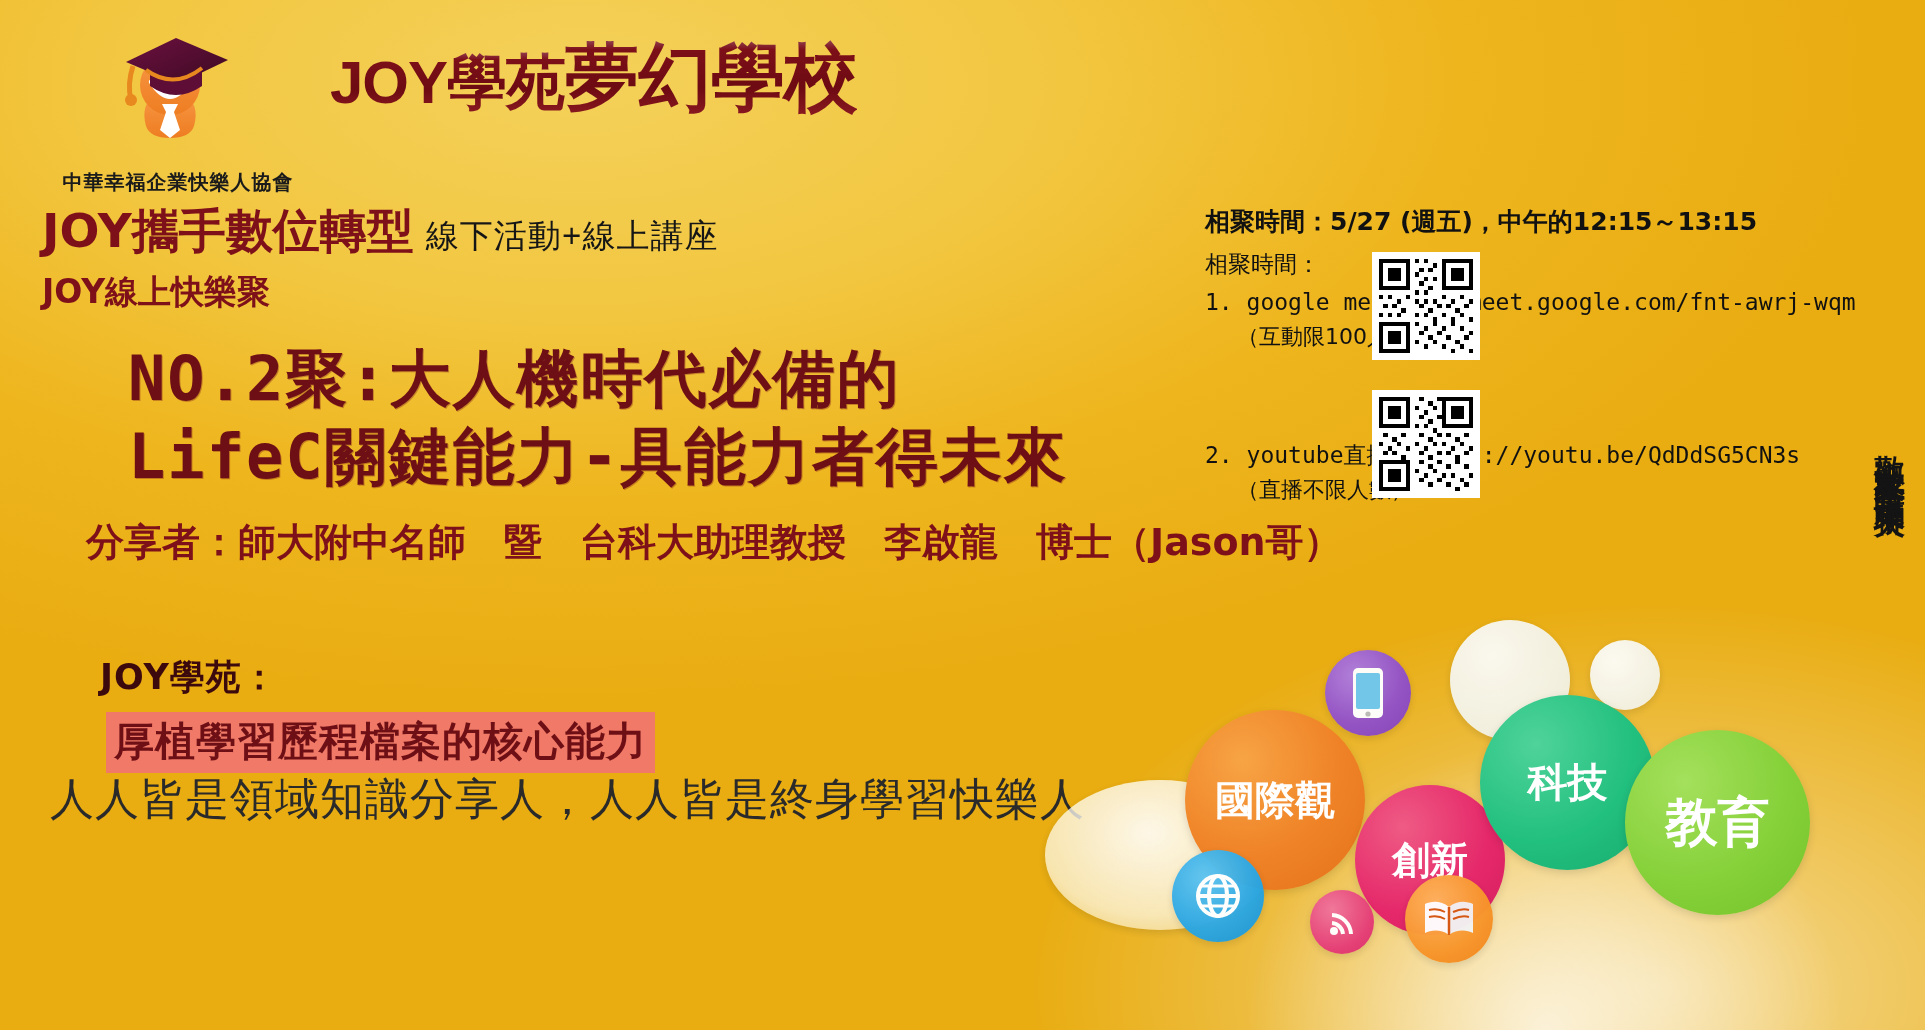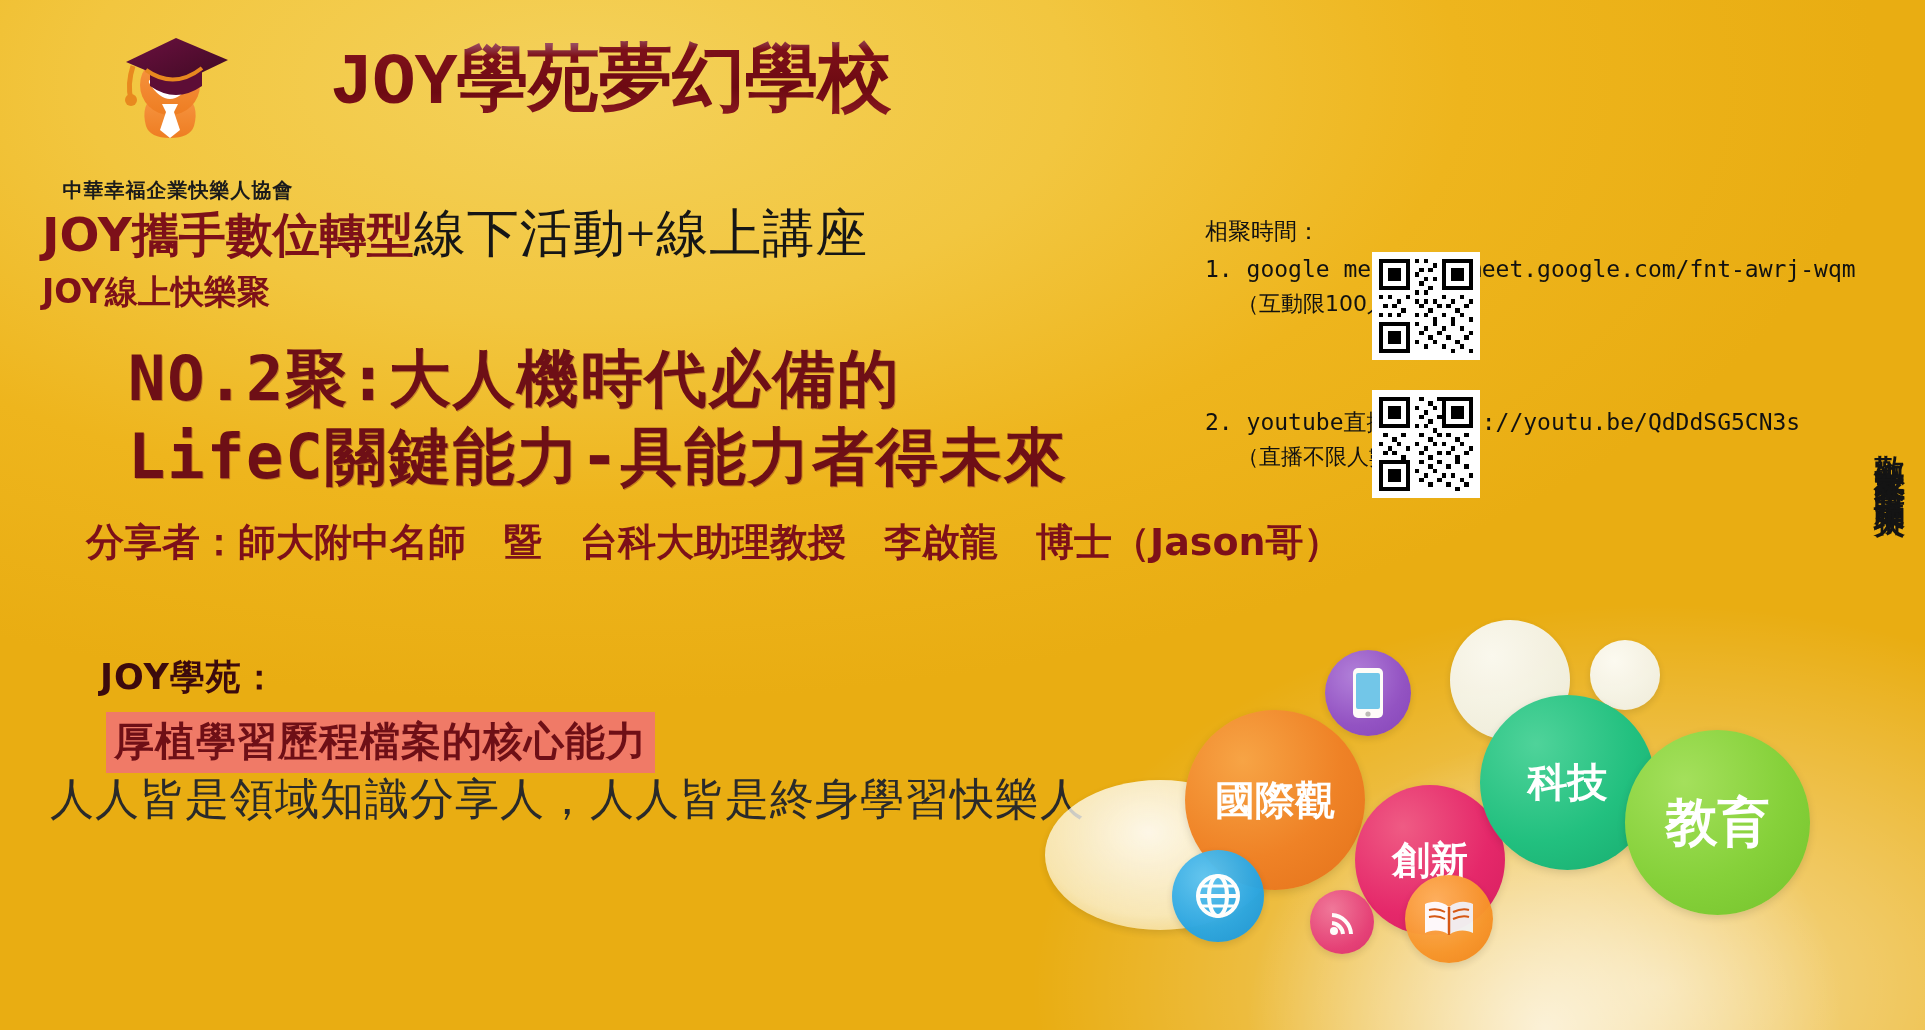--- a/index.html
+++ b/index.html
@@ -24,45 +24,44 @@
     background:radial-gradient(ellipse at 50% 100%, rgba(255,255,255,.70) 0%, rgba(255,255,255,0) 68%);
     pointer-events:none;}
 
   
   .logo-wrap{position:absolute;left:28px;top:30px;width:300px;height:165px;}
   .logo-mark{position:absolute;left:60px;top:0;width:170px;height:130px;}
   .assoc-name{
     position:absolute;left:0;top:139px;width:300px;text-align:center;
     font-size:20px;font-weight:700;color:#1b1b1b;letter-spacing:1px;
     font-family:"DejaVu Sans","Liberation Sans",sans-serif;
-    margin-top:8px;
   }
 
   
   .hdr{position:absolute;left:330px;top:40px;white-space:nowrap;line-height:1;}
   .hdr .h1{
-    font-size:72px;font-weight:900;letter-spacing:-1px;
+    font-size:60px;font-weight:900;letter-spacing:-1px;
     color:#7b0d15;
     background:linear-gradient(180deg,#9c4f63 0%,#7d1019 16%,#6d0a12 60%,#8e1b22 100%);
     -webkit-background-clip:text;background-clip:text;color:transparent;
-    font-family:Liberation Mono, monospace;
+    font-family:Liberation Sans, sans-serif;
   }
   .hdr .h2{
     font-size:74px;font-weight:900;letter-spacing:-1px;vertical-align:baseline;
     background:linear-gradient(180deg,#a06274 0%,#7d1019 18%,#6d0a12 62%,#8e1b22 100%);
     -webkit-background-clip:text;background-clip:text;color:transparent;
     font-family:"DejaVu Sans","Liberation Sans",sans-serif;
   }
 
   
   .line-a{position:absolute;left:42px;top:205px;white-space:nowrap;line-height:1.1;}
   .line-a .strong{font-size:47px;font-weight:900;color:#7d1019;letter-spacing:0px;
     font-family:"DejaVu Sans","Liberation Sans",sans-serif;}
-  .line-a .light{font-size:52px;font-weight:400;color:#161616;letter-spacing:1px;
-    font-family:Liberation Serif, serif;}
+  .line-a .light{font-size:33px;font-weight:400;color:#161616;letter-spacing:1px;
+    font-family:Liberation Mono, monospace;margin-left:12px;}
 
   .line-b{position:absolute;left:42px;top:270px;white-space:nowrap;
     font-size:33px;font-weight:900;color:#7d1019;
     font-family:"DejaVu Sans","Liberation Sans",sans-serif;}
 
   .title-big{position:absolute;left:128px;white-space:nowrap;
     font-size:62px;font-weight:700;color:#6e0f16;letter-spacing:2px;
     font-family:"DejaVu Sans Mono","DejaVu Sans",monospace;
     text-shadow:1px 1px 0 rgba(120,20,25,.35);}
   .title-big.t1{top:337px;}
@@ -200,20 +199,23 @@
   <div class="person p1">分享者：師大附中名師　暨　台科大助理教授　李啟龍　博士（Jason哥）</div>
 
   <div class="joy-talk">JOY學苑：</div>
   <div class="highlight-row">
     <span class="highlight">厚植學習歷程檔案的核心能力</span>
   </div>
 
   <div class="tagline">人人皆是領域知識分享人，人人皆是終身學習快樂人</div>
 
   <div class="info">
+    <div class="t-when">
+      <span>相聚時間：</span><span>5/27 (週五)，中午的12:15～13:15</span>
+    </div>
     <div class="t-how">相聚時間：</div>
 
     <div class="item">
       <span>1.</span>
       <span>google meet連結：meet.google.com/fnt-awrj-wqm</span>
     </div>
     <div class="sub">（互動限100人）</div>
 
     <div class="item" style="margin-top:88px;">
       <span>2.</span>

